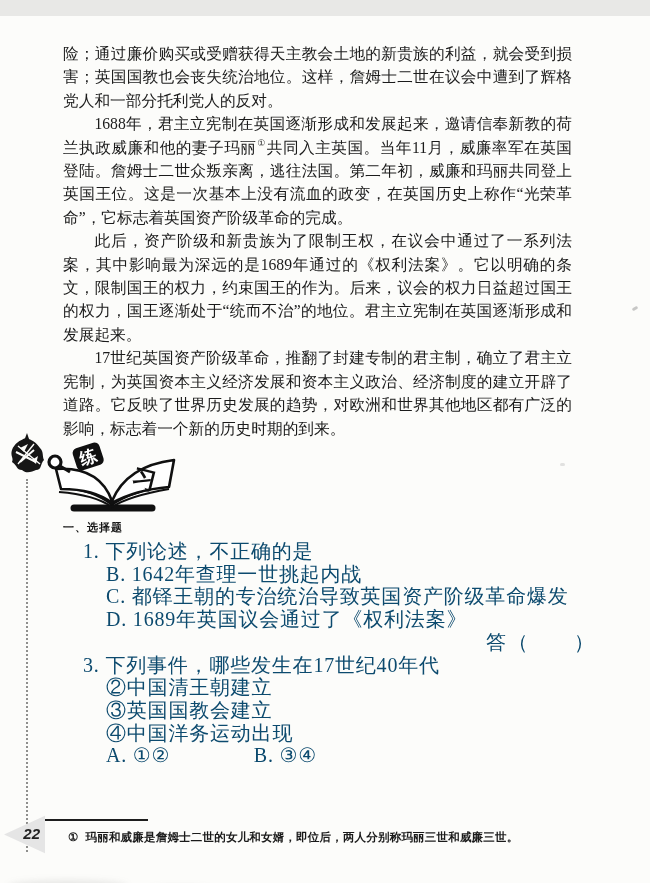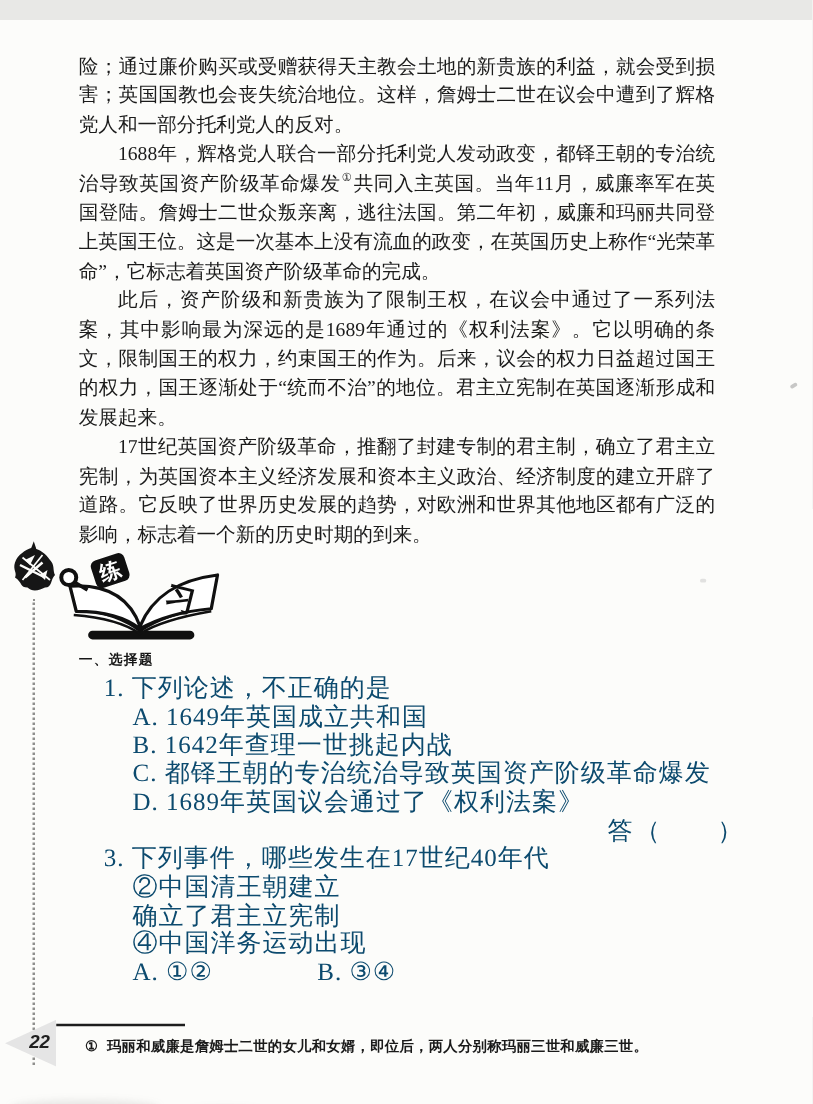--- a/index.html
+++ b/index.html
@@ -75,21 +75,21 @@
   .speck.p1{left:632px;top:291px;width:6px;height:3px;transform:rotate(-30deg);}
   .speck.p2{left:560px;top:447px;width:5px;height:3px;opacity:.5;}
 </style>
 </head>
 <body>
 
 <div class="page">
 
   <div class="body-text">
     <p>险；通过廉价购买或受赠获得天主教会土地的新贵族的利益，就会受到损害；英国国教也会丧失统治地位。这样，詹姆士二世在议会中遭到了辉格党人和一部分托利党人的反对。</p>
-    <p class="indent"><span>1688年，辉格党人联合一部分托利党人发动政变，都铎王朝的专治统治导致英国资产阶级革命爆发</span><sup class="note-ref">①</sup><span>共同入主英国。当年11月，威廉率军在英国登陆。詹姆士二世众叛亲离，逃往法国。第二年初，威廉和玛丽共同登上英国王位。这是一次基本上没有流血的政变，在英国历史上称作“光荣革命”，它标志着英国资产阶级革命的完成。</span></p>
+    <p class="indent"><span>1688年，君主立宪制在英国逐渐形成和发展起来，邀请信奉新教的荷兰执政威廉和他的妻子玛丽</span><sup class="note-ref">①</sup><span>共同入主英国。当年11月，威廉率军在英国登陆。詹姆士二世众叛亲离，逃往法国。第二年初，威廉和玛丽共同登上英国王位。这是一次基本上没有流血的政变，在英国历史上称作“光荣革命”，它标志着英国资产阶级革命的完成。</span></p>
     <p class="indent">此后，资产阶级和新贵族为了限制王权，在议会中通过了一系列法案，其中影响最为深远的是1689年通过的《权利法案》。它以明确的条文，限制国王的权力，约束国王的作为。后来，议会的权力日益超过国王的权力，国王逐渐处于“统而不治”的地位。君主立宪制在英国逐渐形成和发展起来。</p>
     <p class="indent">17世纪英国资产阶级革命，推翻了封建专制的君主制，确立了君主立宪制，为英国资本主义经济发展和资本主义政治、经济制度的建立开辟了道路。它反映了世界历史发展的趋势，对欧洲和世界其他地区都有广泛的影响，标志着一个新的历史时期的到来。</p>
   </div>
 
   <div class="margin-ornament">
     <svg viewBox="0 0 42 50" width="42" height="50">
       <path d="M21,1 L18,9 L23,7 Z" fill="#141414"></path>
       <path d="M20,6 C14,8 8,12 6,18 C4,24 8,26 6,30 C12,34 10,38 16,38
                C20,42 26,40 30,38 C36,38 34,32 38,28 C36,24 38,20 34,16
                C30,10 26,8 20,6 Z
@@ -124,28 +124,27 @@
       <g transform="rotate(14 100 42)">
         <text x="100" y="48" text-anchor="middle" font-size="24" font-weight="bold" fill="#101010" font-family="'DejaVu Sans',sans-serif">习</text>
       </g>
     </svg>
   </div>
 
   <div class="section-heading">一、选择题</div>
 
   <div class="questions">
     <div>1. 下列论述，不正确的是</div>
-    <div class="opt">A. 1649年英国成立共和国</div>
     <div class="opt">B. 1642年查理一世挑起内战</div>
     <div class="opt">C. 都铎王朝的专治统治导致英国资产阶级革命爆发</div>
     <div class="opt">D. 1689年英国议会通过了《权利法案》</div>
     <div class="answer-line">答（　　）</div>
     <div>3. 下列事件，哪些发生在17世纪40年代</div>
     <div class="opt">②中国清王朝建立</div>
-    <div class="opt">确立了君主立宪制</div>
+    <div class="opt">③英国国教会建立</div>
     <div class="opt">④中国洋务运动出现</div>
     <div class="opt-row">
       <span class="cell-a">A. ①②</span>
       <span class="cell-b">B. ③④</span>
     </div>
   </div>
 
   <div class="footnote-rule"></div>
   <div class="footnote">
     <span class="fn-marker">①</span><span>玛丽和威廉是詹姆士二世的女儿和女婿，即位后，两人分别称玛丽三世和威廉三世。</span>

